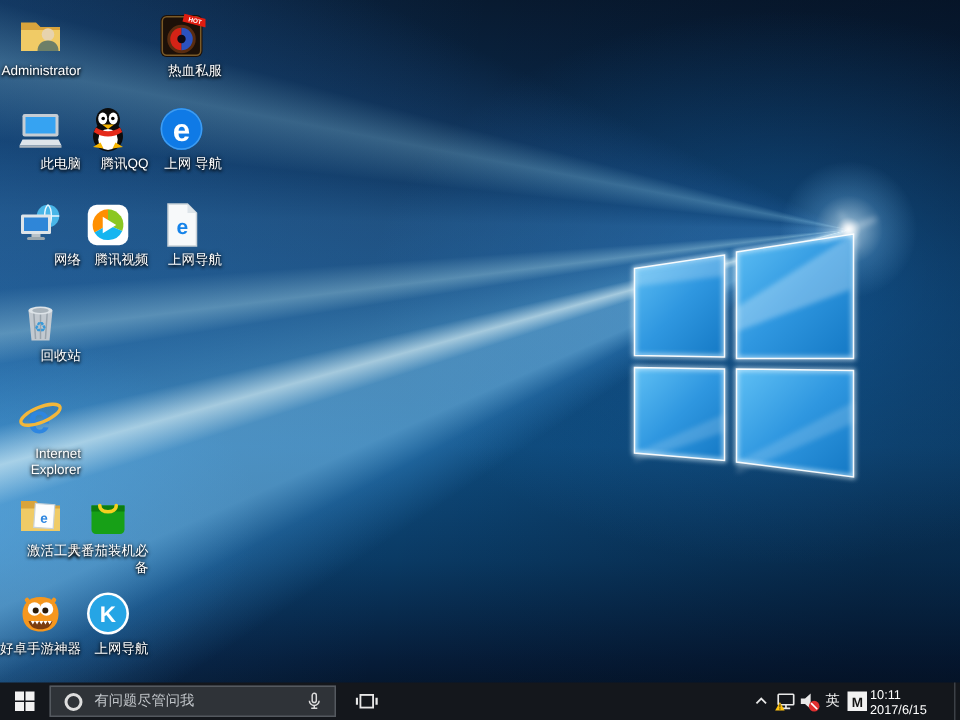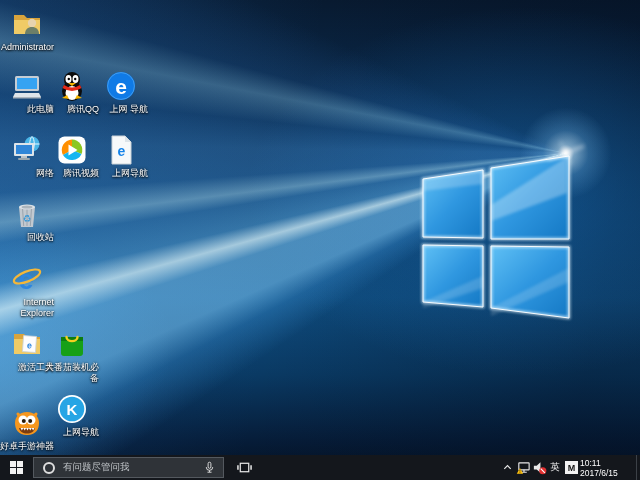--- a/index.html
+++ b/index.html
@@ -120,20 +120,37 @@
       <path d="M3 7h10l3 3h13v16H3z" fill="#d9a43c"></path>
           <path d="M3 12h26v14H3z" fill="#f0cb66"></path>
       <circle cx="21" cy="15" r="4.2" fill="#e7d3ae"></circle>
           <path d="M14 26c0-4.5 3-7 7-7s7 2.5 7 7z" fill="#6d7f68"></path>
     </svg>
       </div>
     <div class="lbl">Administrator</div>
   </div>
 
 
+  <div class="cell" style="left:94px;top:8px">
+    <div class="ic">
+        <svg viewBox="0 0 32 32">
+      <rect x="2" y="2" width="28" height="28" rx="4" fill="#1c1008"></rect>
+      <rect x="3.2" y="3.2" width="25.6" height="25.6" rx="3" fill="none" stroke="#7a5a28" stroke-width="1"></rect>
+      <circle cx="16" cy="18" r="9.5" fill="#5a2c10"></circle>
+      <path d="M16 10.5a7.5 7.5 0 0 0 0 15z" fill="#d42316"></path>
+      <path d="M16 10.5a7.5 7.5 0 0 1 0 15z" fill="#2b52c0"></path>
+      <circle cx="16" cy="18" r="2.8" fill="#0e0a14"></circle>
+      <g transform="rotate(14 25 6)">
+            <rect x="17" y="3" width="16" height="5.4" fill="#e01c10"></rect>
+        <text x="25" y="7.3" text-anchor="middle" font-size="4.3" font-weight="bold" fill="#fff">HOT</text>
+          </g>
+    </svg>
+      </div>
+    <div class="lbl">热血私服</div>
+  </div>
 
   <div class="cell" style="left:0;top:70px">
     <div class="ic">
         <svg viewBox="0 0 32 32">
       <rect x="4" y="6" width="24" height="15" rx="1.5" fill="#c6cdd4"></rect>
           <rect x="6" y="8" width="20" height="11" fill="#36a3f2"></rect>
       <path d="M4 23h24l2 4H2z" fill="#dfe5ea"></path>
           <path d="M2 27h28v1.5H2z" fill="#aab3bb"></path>
     </svg>
       </div>
@@ -251,21 +268,21 @@
     <div class="ic">
         <svg viewBox="0 0 32 32">
       <path d="M5 9h22v16a3 3 0 0 1-3 3H8a3 3 0 0 1-3-3z" fill="#17a017"></path>
       <path d="M5 9h22v4H5z" fill="#0d7d10"></path>
       <path d="M10.5 9c0 5.5 11 5.5 11 0" fill="none" stroke="#f5d020" stroke-width="2.4" stroke-linecap="round"></path>
     </svg>
       </div>
     <div class="lbl">大番茄装机必备</div>
   </div>
 
-  <div class="cell" style="left:0;top:407px">
+  <div class="cell" style="left:0;top:393px">
     <div class="ic">
         <svg viewBox="0 0 32 32">
       <path d="M7 7l3 4M25 7l-3 4" stroke="#f6971e" stroke-width="3" stroke-linecap="round"></path>
       <path d="M16 5c8 0 12 5 12 11s-3 12-12 12S4 22 4 16 8 5 16 5z" fill="#f6971e"></path>
       <circle cx="12" cy="13" r="4.5" fill="#fff"></circle>
           <circle cx="20" cy="13" r="4.5" fill="#fff"></circle>
       <circle cx="12.8" cy="14" r="2" fill="#2a1a08"></circle>
           <circle cx="19.2" cy="14" r="2" fill="#2a1a08"></circle>
       <path d="M8 21h16c-1 4-4 5.5-8 5.5S9 25 8 21z" fill="#7a3c10"></path>
       <path d="M9.5 21l1.4 2.4L12.3 21l1.4 2.4L15.1 21l1.4 2.4L17.9 21l1.4 2.4L20.7 21l1.4 2.4L23.5 21z" fill="#fff"></path>

